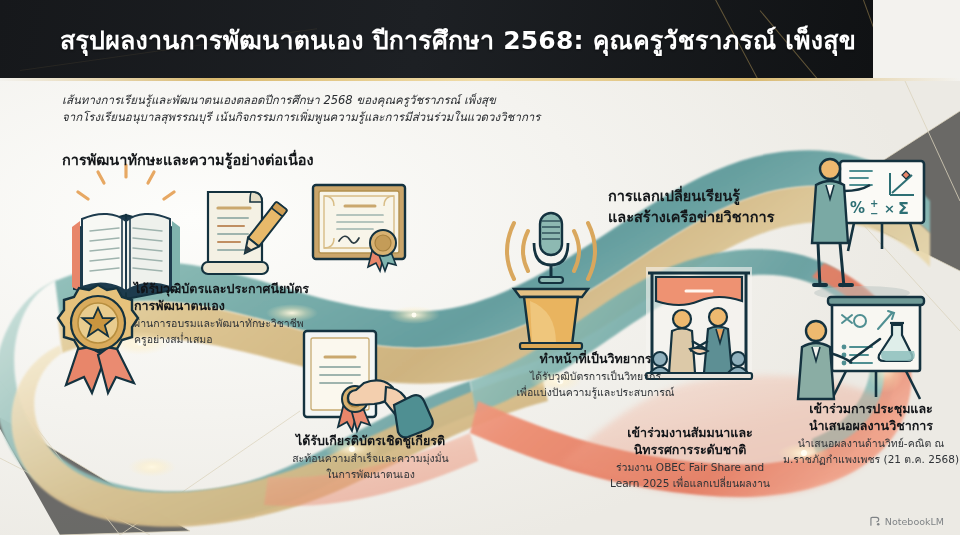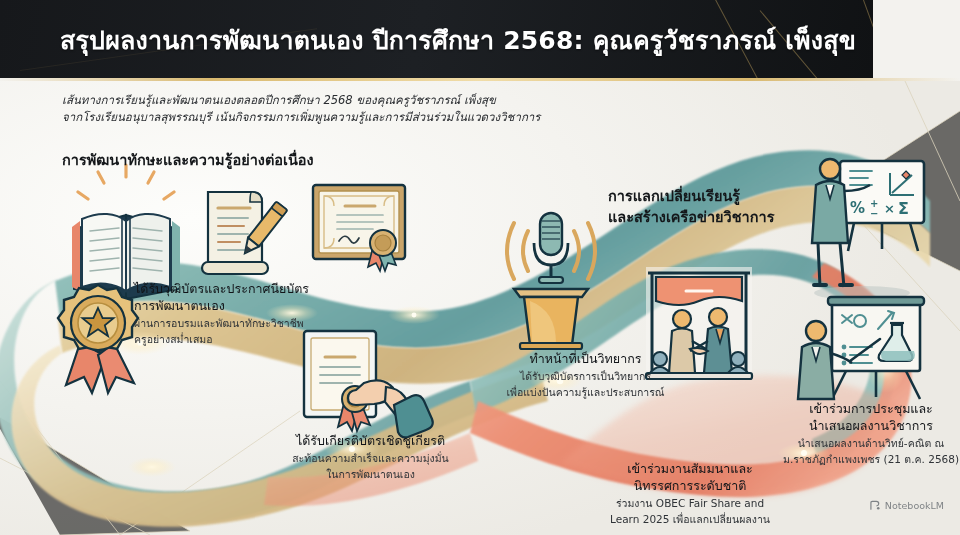--- a/index.html
+++ b/index.html
@@ -42,31 +42,31 @@
     position:absolute;left:62px;top:92px;width:560px;
     font-size:11.5px;line-height:17px;color:#2a2d31;
   }
   .sub div{white-space:nowrap;font-style:italic;}
   .sechead{
     position:absolute;font-weight:bold;color:#14171a;white-space:nowrap;
   }
   #sec-left{left:62px;top:148px;font-size:14.5px;}
   #sec-right{left:608px;top:186px;font-size:14.5px;width:216px;line-height:21px;white-space:normal;}
   .cap{position:absolute;color:#1c1f22;}
-  .cap .t{font-weight:normal;font-size:12.5px;line-height:17px;color:#111418;}
+  .cap .t{font-weight:bold;font-size:12.5px;line-height:17px;color:#111418;}
   .cap .d{font-size:10.5px;line-height:15.5px;color:#2f3337;margin-top:2px;}
   .cap.center{text-align:center;}
   #cap-cert{left:134px;top:280px;width:225px;}
   #cap-honor{left:243px;top:432px;width:255px;}
-  #cap-speaker{left:468px;top:350px;width:235px;}
-  #cap-expo{left:600px;top:424px;width:180px;margin-top:36px;}
+  #cap-speaker{left:478px;top:350px;width:235px;}
+  #cap-expo{left:600px;top:424px;width:180px;}
   #cap-conf{left:782px;top:400px;width:178px;}
   
   .wm{
-    position:absolute;right:16px;bottom:24px;display:flex;align-items:center;gap:4px;
+    position:absolute;right:16px;bottom:8px;display:flex;align-items:center;gap:4px;
     color:#6d7276;font-size:9.5px;opacity:.85;
   }
   .wm svg{display:block;}
 </style>
 </head>
 <body>
 
 <div id="stage">
 
   <div class="bgwrap">

